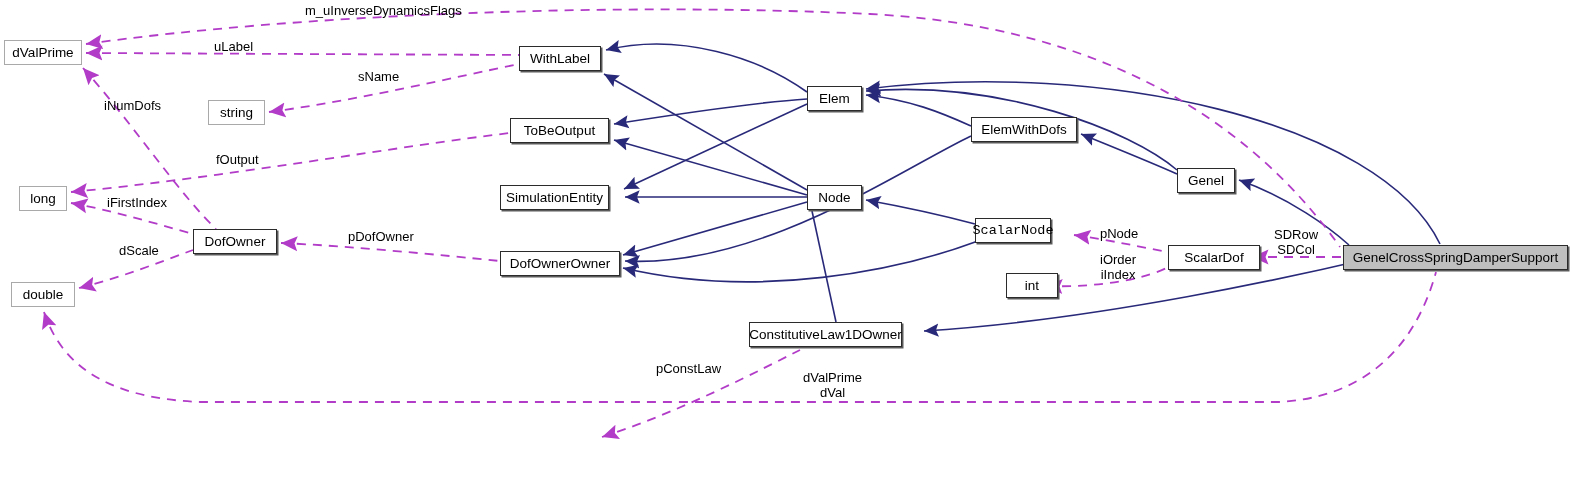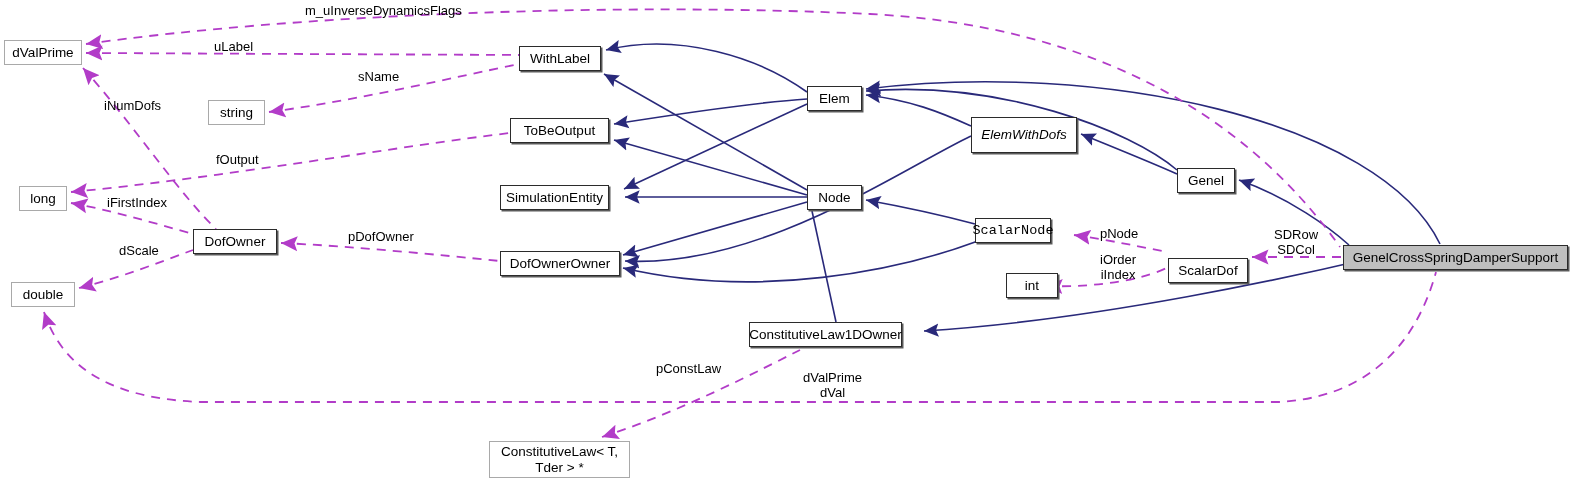--- a/index.html
+++ b/index.html
@@ -95,28 +95,26 @@
   <div class="node plain" style="left:208px;top:100px;width:57px;height:25px;">string</div>
   <div class="node plain" style="left:19px;top:186px;width:48px;height:25px;">long</div>
   <div class="node plain" style="left:11px;top:282px;width:64px;height:25px;">double</div>
   <div class="node cls" style="left:193px;top:229px;width:84px;height:25px;">DofOwner</div>
   <div class="node cls" style="left:519px;top:46px;width:82px;height:25px;">WithLabel</div>
   <div class="node cls" style="left:510px;top:118px;width:99px;height:25px;">ToBeOutput</div>
   <div class="node cls" style="left:500px;top:185px;width:109px;height:25px;">SimulationEntity</div>
   <div class="node cls" style="left:500px;top:251px;width:120px;height:25px;">DofOwnerOwner</div>
   <div class="node cls" style="left:807px;top:86px;width:55px;height:25px;">Elem</div>
   <div class="node cls" style="left:807px;top:185px;width:55px;height:25px;">Node</div>
-  <div class="node cls" style="left:971px;top:117px;width:106px;height:36px;font-style:italic;">ElemWithDofs</div>
+  <div class="node cls" style="left:971px;top:117px;width:106px;height:25px;">ElemWithDofs</div>
   <div class="node cls" style="left:1177px;top:168px;width:58px;height:25px;">Genel</div>
   <div class="node cls" style="left:975px;top:218px;width:76px;height:25px;font-family:Liberation Mono, monospace;">ScalarNode</div>
-  <div class="node cls" style="left:1168px;top:258px;width:80px;height:25px;">ScalarDof</div>
+  <div class="node cls" style="left:1168px;top:245px;width:92px;height:25px;">ScalarDof</div>
   <div class="node cls" style="left:1006px;top:273px;width:52px;height:25px;">int</div>
   <div class="node cls" style="left:749px;top:322px;width:153px;height:25px;">ConstitutiveLaw1DOwner</div>
-  <div class="node plain" style="left:489px;top:441px;width:141px;height:37px;">ConstitutiveLaw&lt; T,
-Tder &gt; *</div>
   <div class="node hl" style="left:1343px;top:245px;width:225px;height:25px;">GenelCrossSpringDamperSupport</div>
 
   <div class="edge-label" style="left:305px;top:4px;">m_uInverseDynamicsFlags</div>
   <div class="edge-label" style="left:214px;top:40px;">uLabel</div>
   <div class="edge-label" style="left:358px;top:70px;">sName</div>
   <div class="edge-label" style="left:104px;top:99px;">iNumDofs</div>
   <div class="edge-label" style="left:216px;top:153px;">fOutput</div>
   <div class="edge-label" style="left:107px;top:196px;">iFirstIndex</div>
   <div class="edge-label" style="left:348px;top:230px;">pDofOwner</div>
   <div class="edge-label" style="left:119px;top:244px;">dScale</div>

